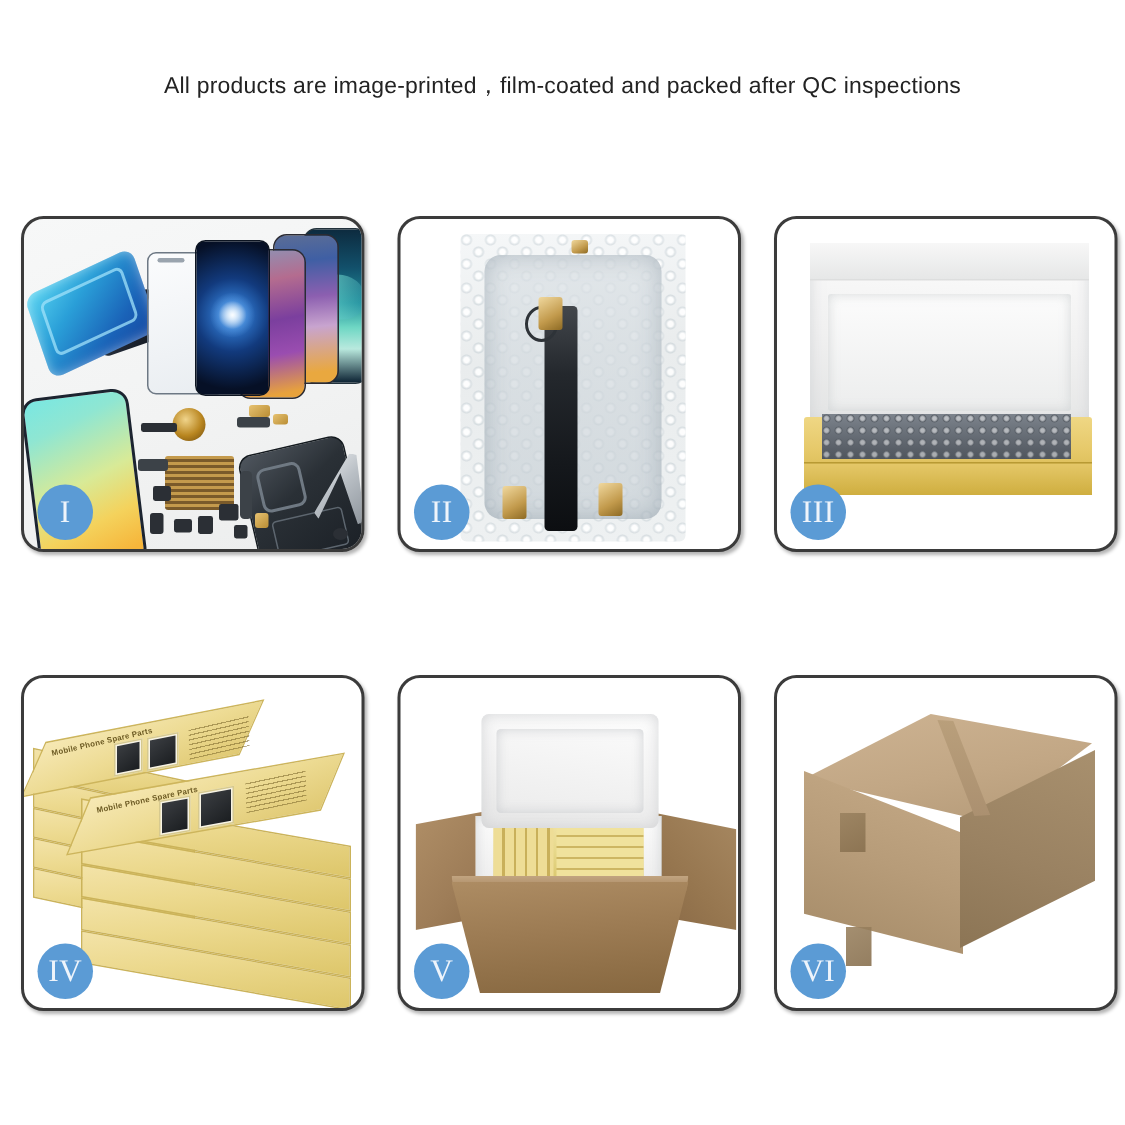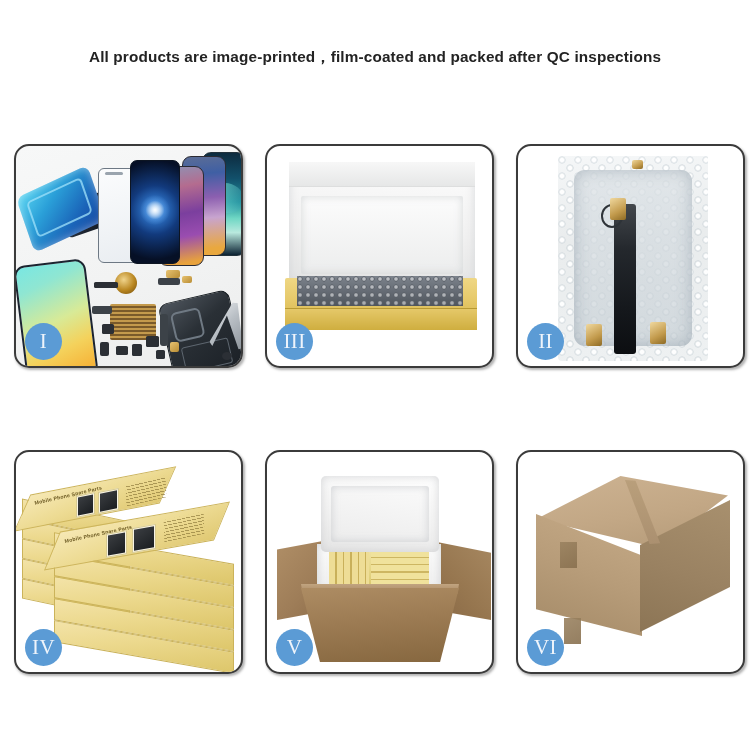--- a/index.html
+++ b/index.html
@@ -25,21 +25,21 @@
     font-weight: bold;
     letter-spacing: 1.6px;
     color: #1b1b1b;
     line-height: 1.05;
     white-space: nowrap;
   }
   .subtitle {
     margin-top: 9px;
     font-family: "Liberation Sans", sans-serif;
     font-size: 15.3px;
-    font-weight: bold;
+    font-weight: normal;
     color: #232323;
     letter-spacing: 0.15px;
     white-space: nowrap;
   }
 
   
   .grid {
     position: absolute;
     left: 14px;
     top: 144px;
@@ -415,43 +415,43 @@
       <div class="flex" style="left:142px; top:132px; width:22px; height:7px;"></div>
       <div class="flex" style="left:144px; top:168px; width:8px; height:32px; border-radius:3px;"></div>
       <div class="gold" style="left:150px; top:124px; width:14px; height:8px;"></div>
       <div class="gold" style="left:166px; top:130px; width:10px; height:7px;"></div>
       <div class="gold" style="left:154px; top:196px; width:9px; height:10px;"></div>
       <div class="chip" style="left:206px; top:206px; width:10px; height:8px; border-radius:50%;"></div>
     </div>
     <div class="badge">I</div>
   </div>
 
-  <div class="card c3">
-    <div class="card-photo">
-      <div class="lid3"></div>
-      <div class="tray3-side"></div>
-      <div class="tray3"></div>
-      <div class="tray3-inner"></div>
-      <div class="tray3-front"></div>
-    </div>
-    <div class="badge">III</div>
-  </div>
-
   <div class="card c2">
     <div class="card-photo">
       <div class="bubble-bag">
         <div class="bag-inner"></div>
         <div class="flexcable"></div>
         <div class="tab-gold" style="left:52px; top:42px;"></div>
         <div class="tab-gold" style="left:28px; top:168px;"></div>
         <div class="tab-gold" style="left:92px; top:166px;"></div>
         <div class="tab-gold" style="left:74px; top:4px; width:11px; height:9px;"></div>
       </div>
     </div>
     <div class="badge">II</div>
+  </div>
+
+  <div class="card c3">
+    <div class="card-photo">
+      <div class="lid3"></div>
+      <div class="tray3-side"></div>
+      <div class="tray3"></div>
+      <div class="tray3-inner"></div>
+      <div class="tray3-front"></div>
+    </div>
+    <div class="badge">III</div>
   </div>
 
   <div class="card c4">
     <div class="card-photo">
       <div class="stack">
 
         <div class="sbox" style="left:0px;   top:36px;  width:108px; height:20px; transform:skewY(12deg);"></div>
         <div class="sbox" style="left:0px;   top:56px;  width:108px; height:20px; transform:skewY(12deg);"></div>
         <div class="sbox" style="left:0px;   top:76px;  width:108px; height:20px; transform:skewY(12deg);"></div>
         <div class="sbox" style="left:0px;   top:96px;  width:108px; height:20px; transform:skewY(12deg);"></div>

